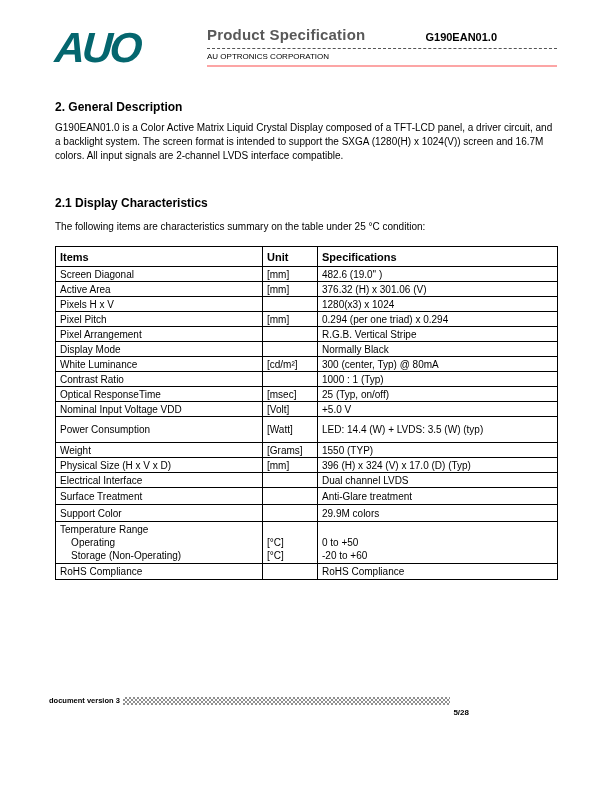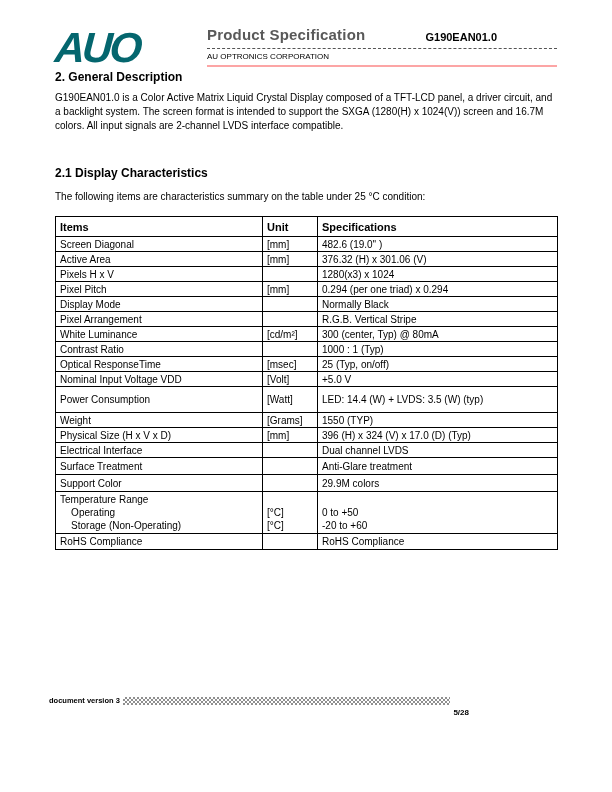--- a/index.html
+++ b/index.html
@@ -33,21 +33,21 @@
   .title { font-size:15px; font-weight:bold; color:#595959; letter-spacing:0.2px; }
   .doc-number { font-size:11px; font-weight:bold; color:#000; margin-right:60px; }
   .company {
     font-size:8px; color:#000;
     padding:3px 0 4px 0;
     border-bottom:2px solid #fca5a5;
   }
 
   
   .content { margin:0 55px; }
-  .heading { font-size:12px; font-weight:bold; }
+  .heading { font-size:12px; font-weight:bold; margin-top:30px; }
   .heading-2 { margin-top:33px; }
   .body-text { font-size:10px; line-height:14px; margin-top:7px; text-align:left; }
   .intro { margin-top:10px; }
 
   
   .spec-table {
     border-collapse:collapse;
     width:502px;
     margin-top:12px;
     table-layout:fixed;
@@ -139,28 +139,28 @@
             <td>Pixels H x V</td>
             <td></td>
             <td>1280(x3) x 1024</td>
           </tr>
           <tr>
             <td>Pixel Pitch</td>
             <td>[mm]</td>
             <td>0.294 (per one triad) x 0.294</td>
           </tr>
           <tr>
+            <td>Pixel Arrangement</td>
+            <td></td>
+            <td>R.G.B. Vertical Stripe</td>
+          </tr>
+          <tr>
             <td>Display Mode</td>
             <td></td>
             <td>Normally Black</td>
-          </tr>
-          <tr>
-            <td>Pixel Arrangement</td>
-            <td></td>
-            <td>R.G.B. Vertical Stripe</td>
           </tr>
           <tr>
             <td>White Luminance</td>
             <td>[cd/m²]</td>
             <td>300 (center, Typ) @ 80mA</td>
           </tr>
           <tr>
             <td>Contrast Ratio</td>
             <td></td>
             <td>1000 : 1 (Typ)</td>

